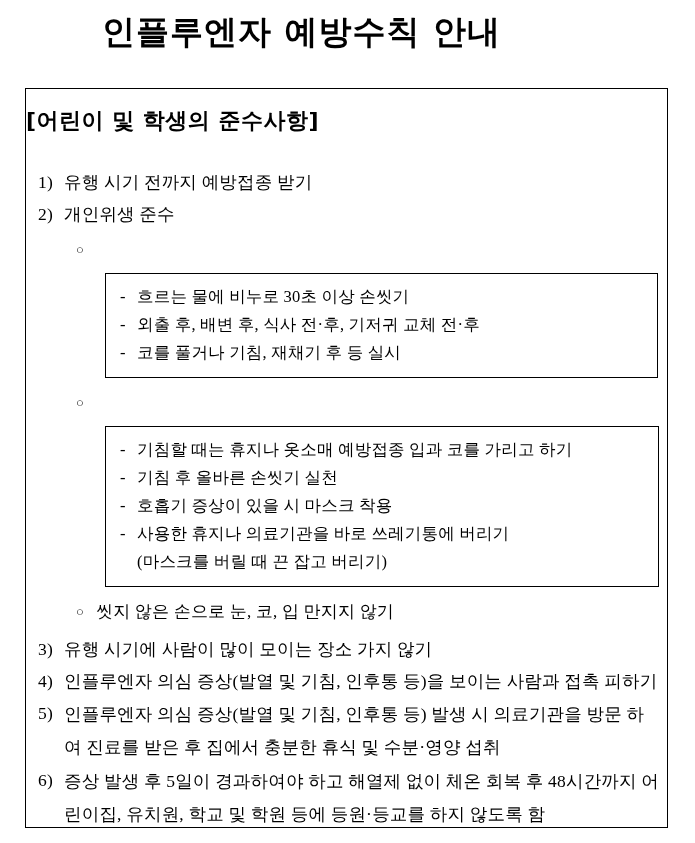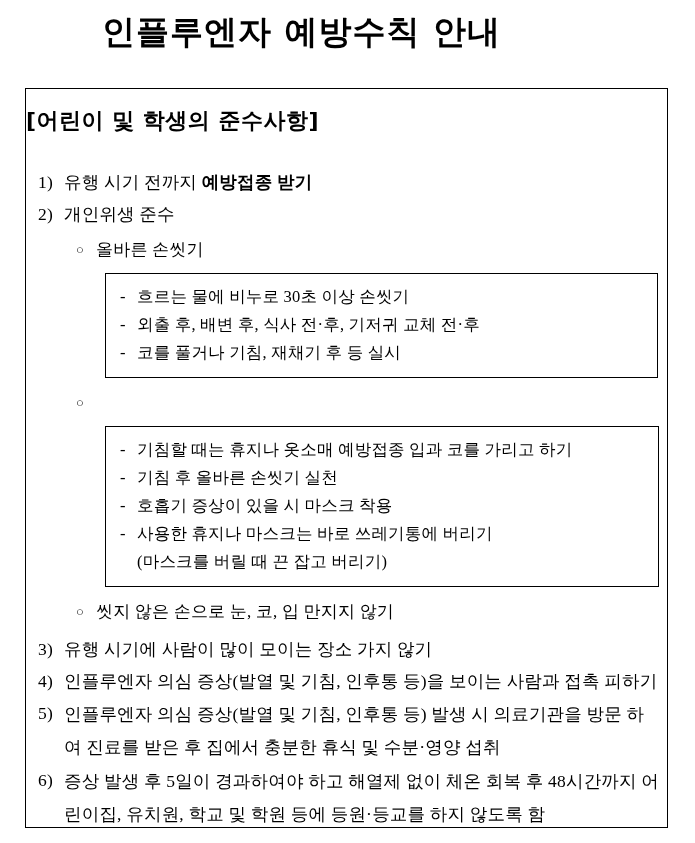--- a/index.html
+++ b/index.html
@@ -84,21 +84,21 @@
   }
   .num-item .marker {
     flex: 0 0 auto;
     width: 26px;
     text-align: left;
   }
   .num-item .txt {
     flex: 1 1 auto;
   }
   .num-item .txt .em {
-    font-weight: 700;
+    font-weight: 400;
     margin-top: 40px;
   }
   .num-item.two-line .txt {
     line-height: 33px;
   }
   .num-item.spaced {
     margin-top: 7px;
   }
   .num-item.tight {
     margin-bottom: 0;
@@ -170,21 +170,20 @@
         <span class="txt"><span>유행 시기 전까지 </span><span class="em">예방접종 받기</span></span>
       </div>
 
       <div class="num-item tight">
         <span class="marker">2)</span>
         <span class="txt">개인위생 준수</span>
       </div>
 
       <div class="sub-item">
         <span class="marker">○</span>
-        <span>올바른 손씻기</span>
       </div>
 
       <div class="box box-hand">
         <div class="box-line">
           <span class="dash">-</span>
           <span class="btxt">흐르는 물에 비누로 30초 이상 손씻기</span>
         </div>
         <div class="box-line">
           <span class="dash">-</span>
           <span class="btxt">외출 후, 배변 후, 식사 전·후, 기저귀 교체 전·후</span>
@@ -207,21 +206,21 @@
         <div class="box-line">
           <span class="dash">-</span>
           <span class="btxt">기침 후 올바른 손씻기 실천</span>
         </div>
         <div class="box-line">
           <span class="dash">-</span>
           <span class="btxt">호흡기 증상이 있을 시 마스크 착용</span>
         </div>
         <div class="box-line">
           <span class="dash">-</span>
-          <span class="btxt">사용한 휴지나 마스크는 바로 쓰레기통에 버리기</span>
+          <span class="btxt">사용한 휴지나 의료기관을 바로 쓰레기통에 버리기</span>
         </div>
         <div class="box-line cont">
           <span class="dash">-</span>
           <span class="btxt">(마스크를 버릴 때 끈 잡고 버리기)</span>
         </div>
       </div>
 
       <div class="sub-item after-box">
         <span class="marker">○</span>
         <span>씻지 않은 손으로 눈, 코, 입 만지지 않기</span>

